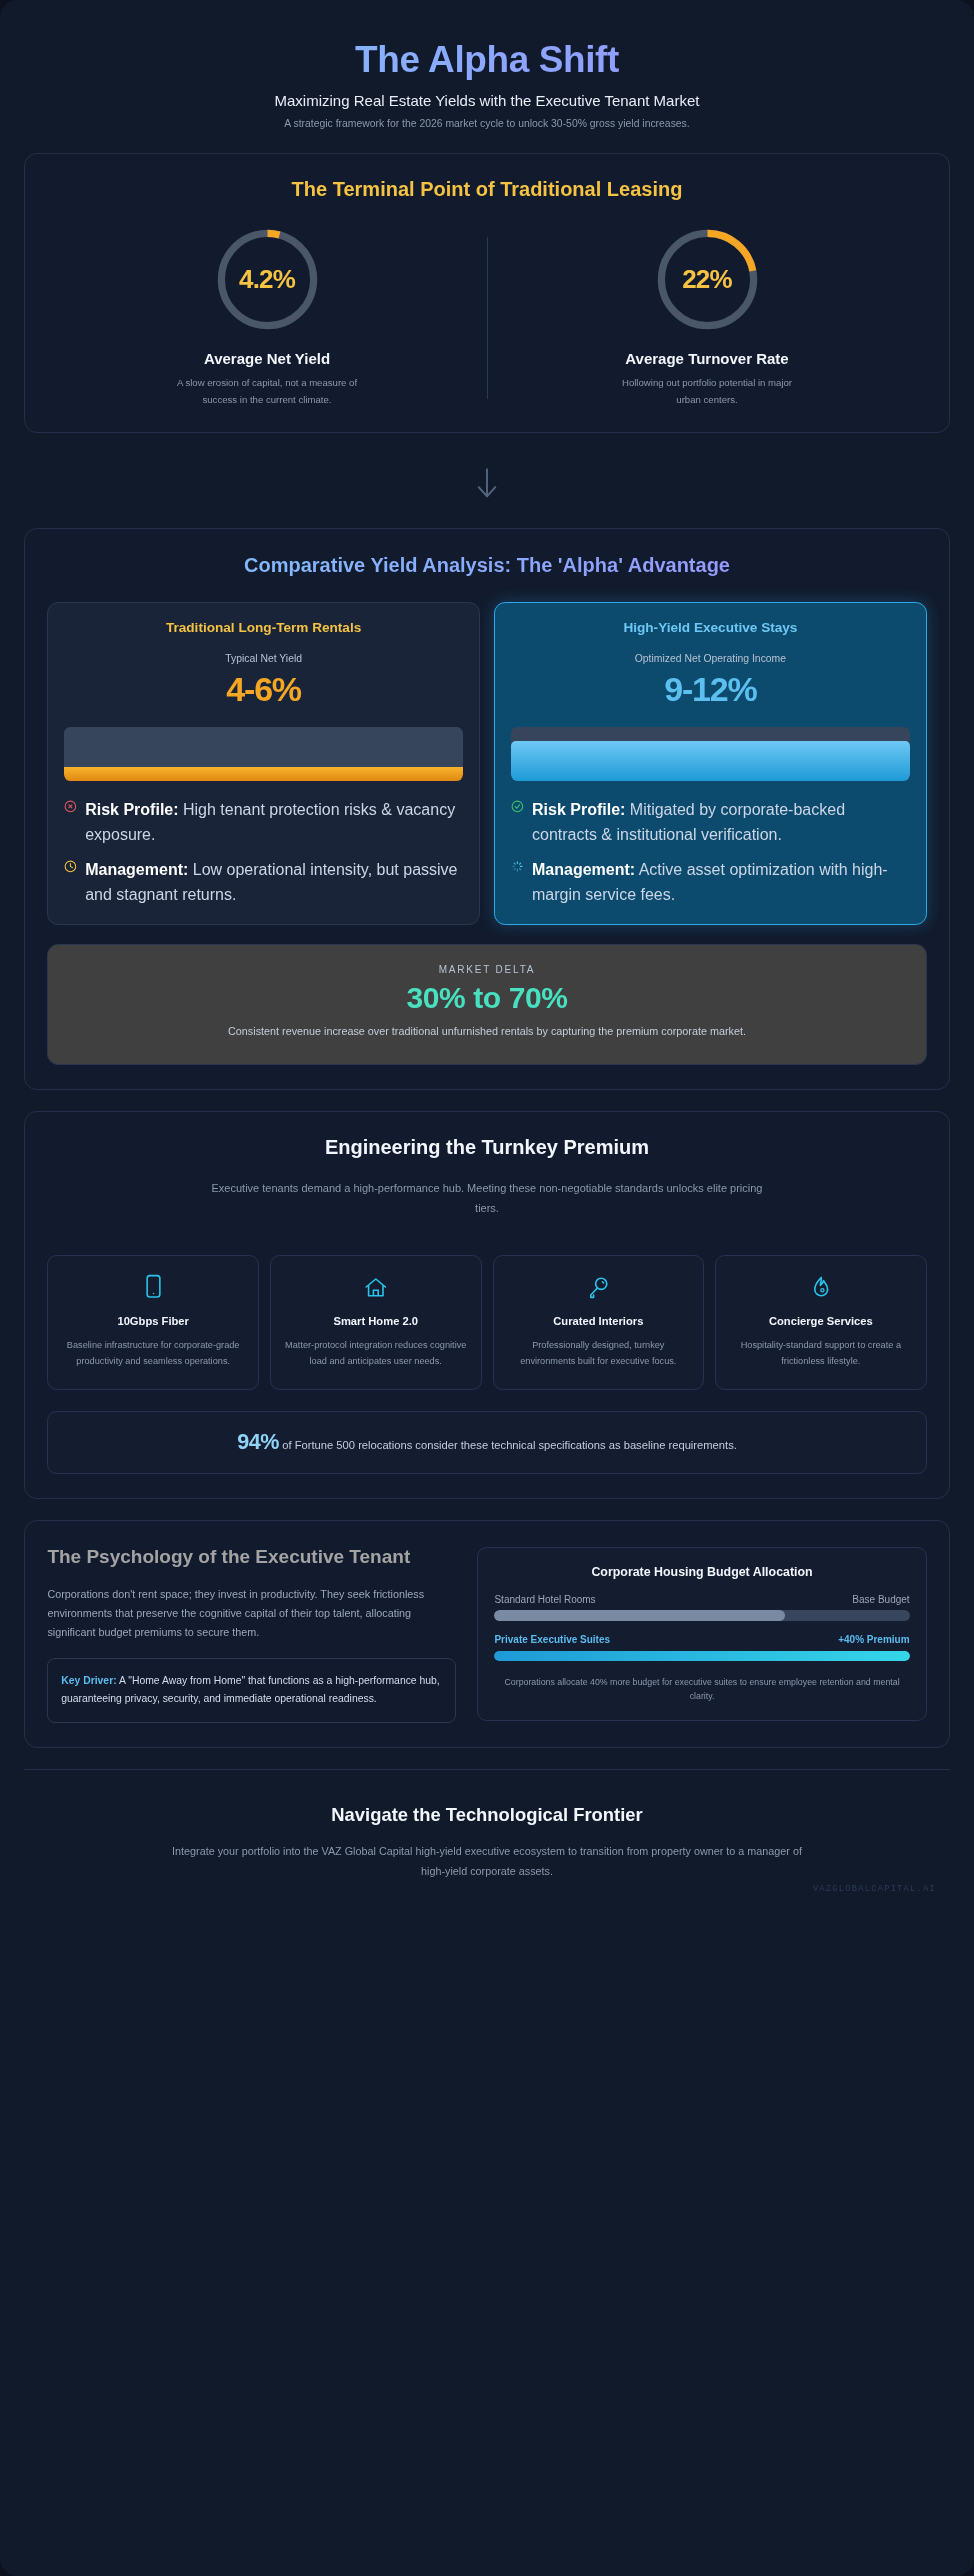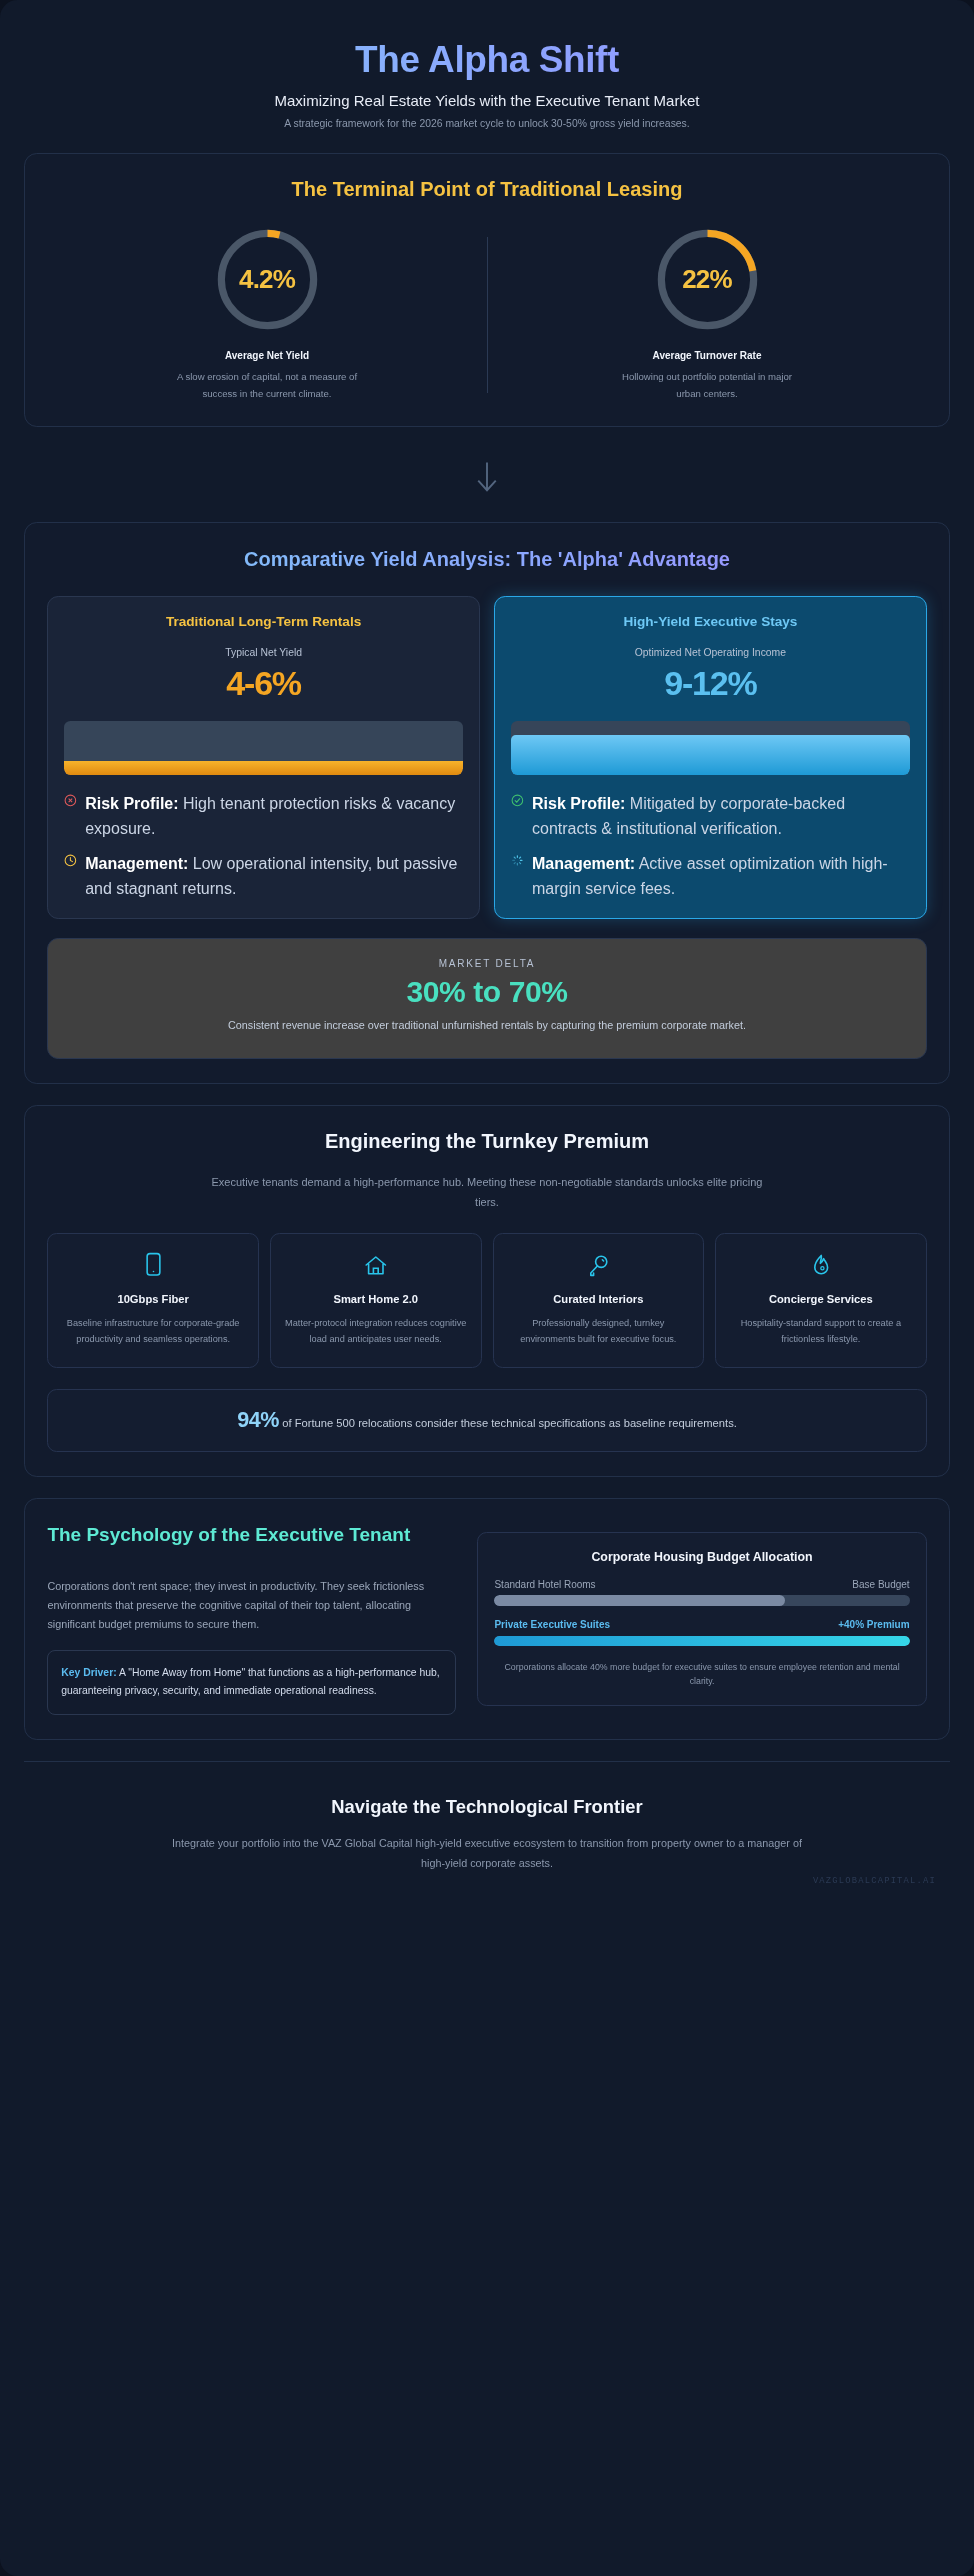--- a/index.html
+++ b/index.html
@@ -55,21 +55,21 @@
   
   .gauges { display: flex; align-items: flex-start; justify-content: center; padding-top: 21px; }
   .gauge-col { flex: 1; text-align: center; padding: 0 21px; }
   .gauge-div { width: 0.8px; background: #2b3a54; align-self: stretch; margin: 9.6px 0; }
   .ring { width: 105px; height: 105px; margin: 0 auto 17.6px; position: relative; }
   .ring svg { transform: rotate(-90deg); display: block; }
   .ring-val {
     position: absolute; inset: 0; display: flex; align-items: center; justify-content: center;
     font-size: 26px; font-weight: bold; color: #f5c242; letter-spacing: -0.8px;
   }
-  .gauge-label { font-size: 10px; font-weight: bold; color: #f2f6fd; margin-bottom: 8px; }
+  .gauge-label { font-size: 15px; font-weight: bold; color: #f2f6fd; margin-bottom: 8px; }
   .gauge-desc { font-size: 9.6px; color: #8b98ad; line-height: 1.75; max-width: 184px; margin: 0 auto; }
 
   
   .arrow-wrap { text-align: center; padding: 11.2px 0 24px; }
 
   
   .compare { display: flex; gap: 14.4px; margin-top: 24px; }
   .ccard {
     flex: 1; border-radius: 11.2px; padding: 17.6px 16px 16px;
     background: #1a2438; border: 0.8px solid #2a3750;
@@ -103,40 +103,40 @@
   .delta {
     margin-top: 19px; border: 0.8px solid #2a3750; border-radius: 11.2px;
     background: #404040; padding: 19px 24px; text-align: center;
   }
   .delta-kicker { font-size: 10px; color: #b7c2d4; letter-spacing: 1.8px; margin-bottom: 6.4px; }
   .delta-val { font-size: 30px; font-weight: bold; color: #49e0c0; margin-bottom: 8px; letter-spacing: -0.4px; }
   .delta-desc { font-size: 10.8px; color: #c3cddc; line-height: 1.6; max-width: 663px; margin: 4px auto; }
 
   
   .sec-lead { text-align: center; font-size: 11px; color: #8b98ad; line-height: 1.85; max-width: 559px; margin: 19px auto 0; }
-  .feats { display: flex; gap: 11px; margin-top: 21px; }
+  .feats { display: flex; gap: 11px; margin-top: 37px; }
   .feat {
     flex: 1; border: 0.8px solid #263350; border-radius: 9.6px; background: #141d30;
     padding: 17.6px 11.2px 19px; text-align: center;
   }
   .feat-ico { height: 27px; margin-bottom: 12.8px; display:flex; align-items:center; justify-content:center;}
   .feat-name { font-size: 11.2px; font-weight: bold; color: #f2f6fd; margin-bottom: 9.6px; line-height: 1.35; }
   .feat-desc { font-size: 9.2px; color: #8b98ad; line-height: 1.7; }
   .statband {
     margin-top: 21px; border: 0.8px solid #263350; border-radius: 9.6px;
     background: #141d30; padding: 17.6px 21px; text-align: center;
   }
   .statband-num { font-size: 21.6px; font-weight: bold; color: #8fd3f8; letter-spacing: -0.4px; }
   .statband-txt { font-size: 11.2px; color: #c3cddc; line-height: 1.65; }
 
   
   .psy { display: flex; gap: 21px; }
   .psy-left { flex: 1.02; }
   .psy-right { flex: 1.12; display: flex; align-items: center; }
-  .psy-h { font-size: 19px; font-weight: bold; color: #5eead4; line-height: 1.28; margin-bottom: 30px; }
+  .psy-h { font-size: 19px; font-weight: bold; color: #a3a3a3; line-height: 1.28; margin-bottom: 16px; }
   .psy-p { font-size: 10.8px; color: #9aa6b9; line-height: 1.75; margin-bottom: 16px; }
   .keybox { border: 0.8px solid #2a3750; border-radius: 8px; background: #16203400; padding: 13.6px 12.8px; }
   .keybox-txt { font-size: 10.4px; color: #d4dded; line-height: 1.72; }
   .keybox-txt b { color: #5bbcf0; }
   .budget {
     width: 100%; border: 0.8px solid #263350; border-radius: 9.6px;
     background: #141d30; padding: 17.6px 16px 16px;
   }
   .budget-h { text-align: center; font-size: 12.4px; font-weight: bold; color: #f2f6fd; margin-bottom: 14.4px; }
   .brow-top { display: flex; justify-content: space-between; margin-bottom: 5.6px; }

